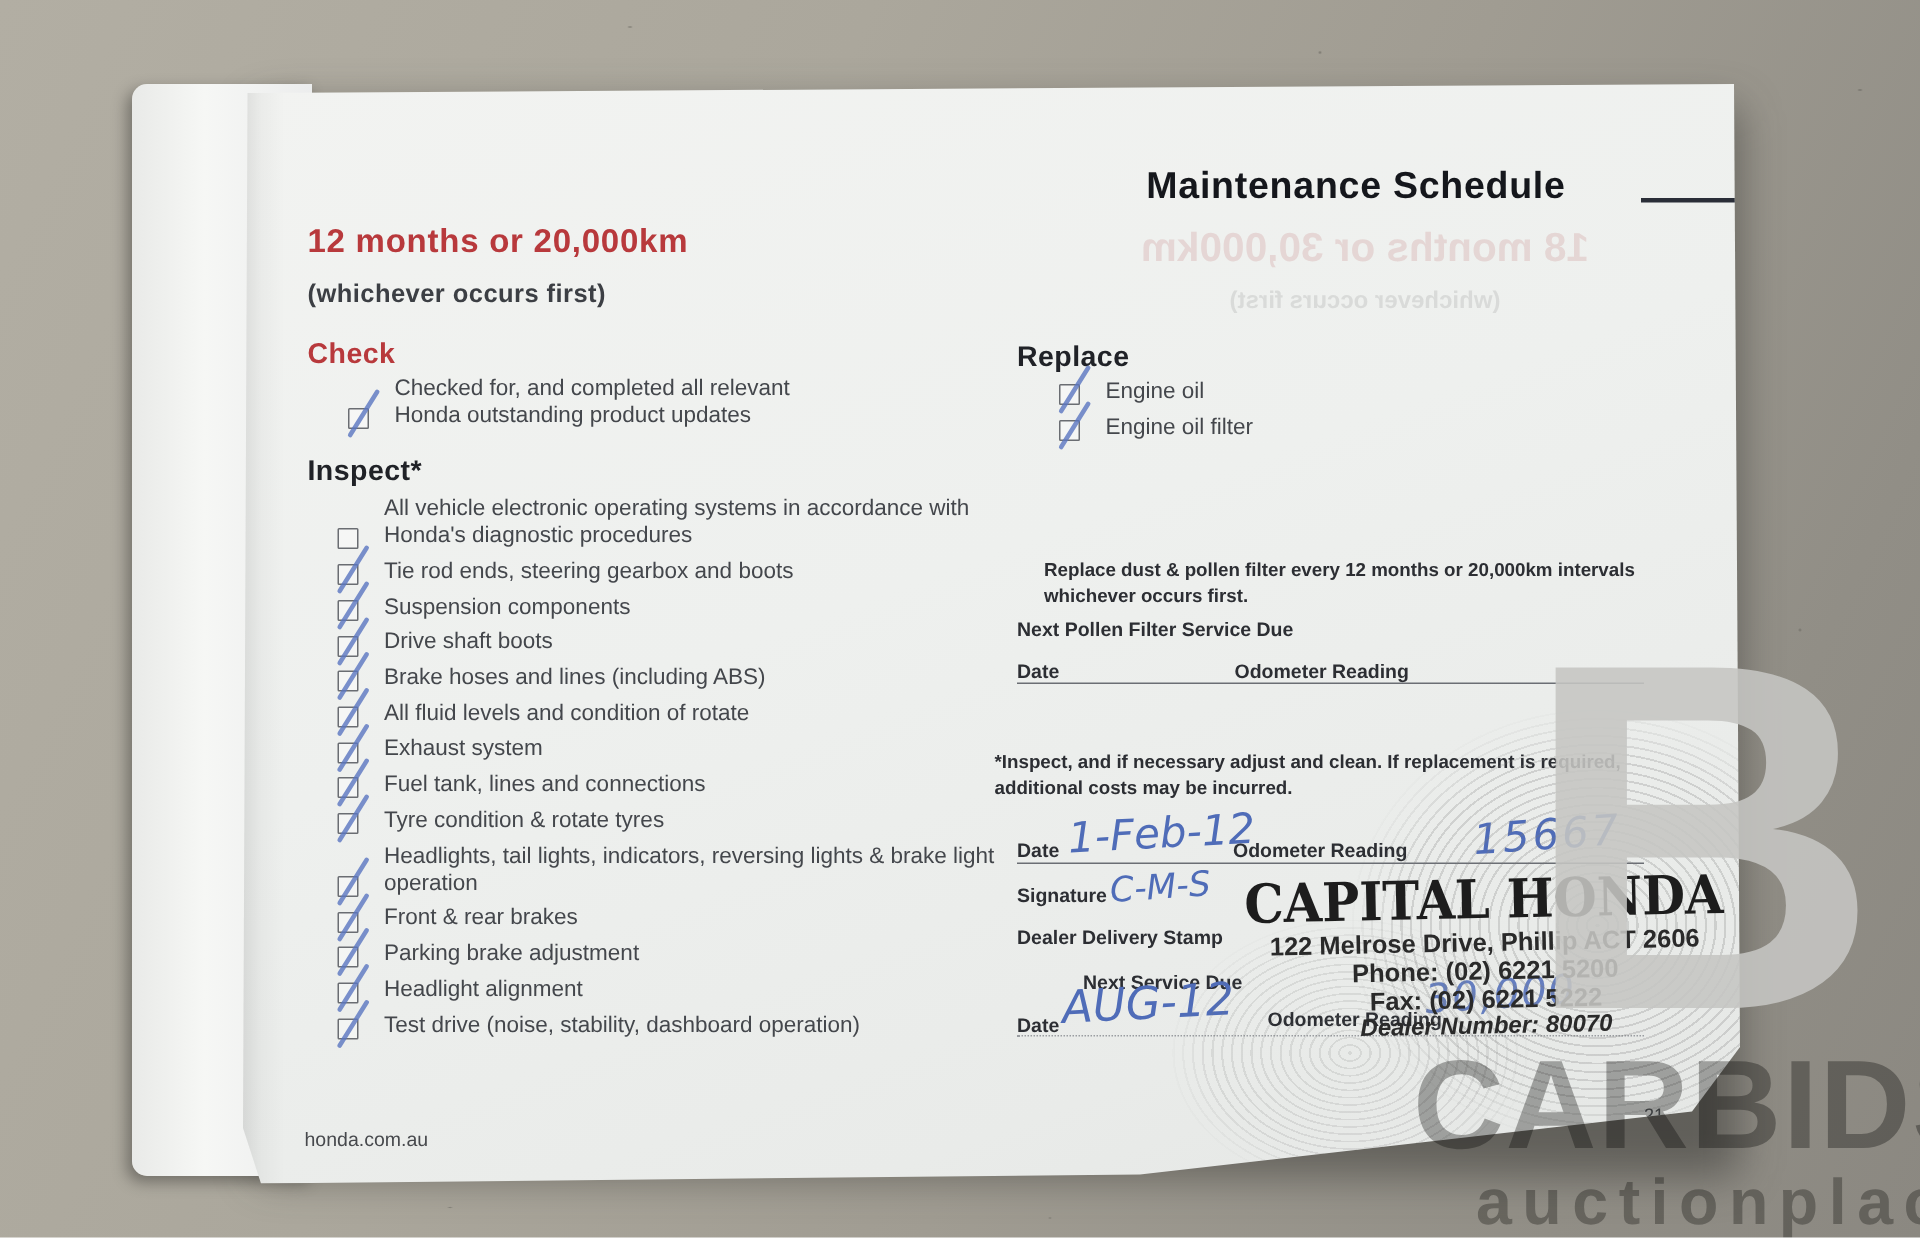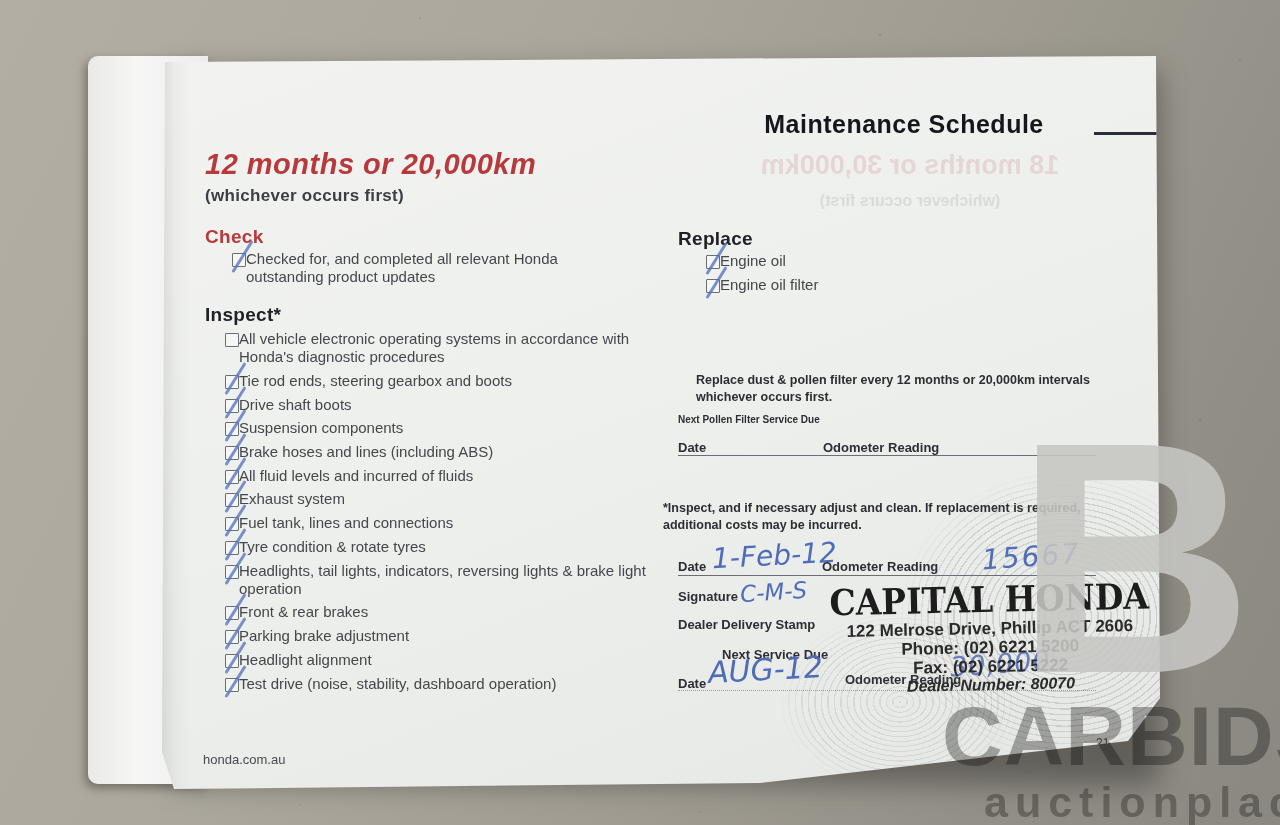--- a/index.html
+++ b/index.html
@@ -25,31 +25,31 @@
     background:
       linear-gradient(90deg, rgba(0,0,0,.10) 0px, rgba(0,0,0,.03) 14px, rgba(0,0,0,0) 30px),
       linear-gradient(160deg,#f2f3f1 0%,#eef0ee 45%,#e9ebe9 80%,#e4e6e4 100%);
     clip-path:polygon(5px 10px, 996px 4px, 1000px 646px, 968px 689px, 600px 731px, 14px 737px, 2px 700px);
   }
   .abs{position:absolute;}
   
   .hdr-title{left:560px;top:58px;width:368px;text-align:center;font-size:25px;font-weight:bold;
     letter-spacing:.5px;color:#15171c;}
   .hdr-line{left:934px;top:80px;width:66px;height:3px;background:#2a2e38;}
-  .interval-title{left:45px;top:96px;font-size:29px;font-weight:bold;letter-spacing:.5px;font-style:italic;}
+  .interval-title{left:45px;top:96px;font-size:22px;font-weight:bold;letter-spacing:.5px;}
   .interval-sub{left:45px;top:134px;font-size:17px;font-weight:bold;color:#3c3f44;letter-spacing:.3px;}
   .sec-h{font-size:19px;font-weight:bold;letter-spacing:.3px;}
   
   .bleed1{left:520px;top:98px;width:460px;text-align:center;font-size:27px;font-weight:bold;
     color:rgba(190,110,110,.20);transform:scaleX(-1);}
   .bleed2{left:560px;top:140px;width:380px;text-align:center;font-size:16px;font-weight:bold;
     color:rgba(110,110,110,.17);transform:scaleX(-1);}
   
   .rows{display:flex;flex-direction:column;}
-  .row{display:flex;margin-bottom:5.5px;}
+  .row{display:flex;gap:17px;margin-bottom:5.5px;align-items:flex-end;}
   .cb{width:12px;height:12px;border:1.6px solid #6a6d72;border-radius:1px;flex:0 0 auto;
     margin-top:3px;position:relative;background:rgba(255,255,255,.4);}
   .cb.ticked::after{content:'';position:absolute;width:2.6px;height:37px;left:8px;top:-16px;
     background:#5a76c0;opacity:.8;border-radius:2px;transform:rotate(32deg);}
   .lbl{font-size:15px;line-height:18.2px;color:#44474c;}
   
   .note{font-size:12.5px;line-height:16.5px;font-weight:bold;color:#2c2e33;}
   .fld{font-size:13px;font-weight:bold;color:#2c2e33;}
   .rule{height:0;border-bottom:1.6px solid #6b6e74;}
   .rule-dot{height:0;border-bottom:1.5px dotted #9a9da1;}
@@ -106,33 +106,33 @@
     <div class="row">
       <span class="cb"></span>
       <span class="lbl">All vehicle electronic operating systems in accordance with Honda's diagnostic procedures</span>
       </div>
     <div class="row">
       <span class="cb ticked"></span>
       <span class="lbl">Tie rod ends, steering gearbox and boots</span>
       </div>
     <div class="row">
       <span class="cb ticked"></span>
+      <span class="lbl">Suspension components</span>
+      </div>
+    <div class="row">
+      <span class="cb ticked"></span>
       <span class="lbl">Drive shaft boots</span>
       </div>
     <div class="row">
       <span class="cb ticked"></span>
-      <span class="lbl">Suspension components</span>
-      </div>
-    <div class="row">
-      <span class="cb ticked"></span>
       <span class="lbl">Brake hoses and lines (including ABS)</span>
       </div>
     <div class="row">
       <span class="cb ticked"></span>
-      <span class="lbl">All fluid levels and incurred of fluids</span>
+      <span class="lbl">All fluid levels and condition of rotate</span>
       </div>
     <div class="row">
       <span class="cb ticked"></span>
       <span class="lbl">Exhaust system</span>
       </div>
     <div class="row">
       <span class="cb ticked"></span>
       <span class="lbl">Fuel tank, lines and connections</span>
       </div>
     <div class="row">
@@ -167,21 +167,21 @@
       <span class="cb ticked"></span>
       <span class="lbl">Engine oil</span>
       </div>
     <div class="row">
       <span class="cb ticked"></span>
       <span class="lbl">Engine oil filter</span>
       </div>
   </div>
 
   <div class="abs note" style="left:518px;top:320px;width:420px;margin-left:18px;">Replace dust &amp; pollen filter every 12 months or 20,000km intervals whichever occurs first.</div>
-  <div class="abs note" style="left:518px;top:360px;font-size:10px;">Next Pollen Filter Service Due</div>
+  <div class="abs note" style="left:518px;top:360px;font-size:13px;">Next Pollen Filter Service Due</div>
   <div class="abs fld" style="left:518px;top:388px;">Date</div>
   <div class="abs fld" style="left:663px;top:388px;">Odometer Reading</div>
   <div class="abs rule" style="left:518px;top:403px;width:418px;"></div>
 
   <div class="abs note" style="left:503px;top:448px;width:428px;">*Inspect, and if necessary adjust and clean. If replacement is required, additional costs may be incurred.</div>
 
   <div class="abs fld" style="left:518px;top:507px;">Date</div>
   <div class="abs hand" style="left:552px;top:487px;font-size:28px;transform:rotate(-3deg);">1-Feb-12</div>
   <div class="abs fld" style="left:662px;top:507px;">Odometer Reading</div>
   <div class="abs hand" style="left:822px;top:488px;font-size:28px;transform:rotate(-4deg);letter-spacing:2px;">15667</div>

